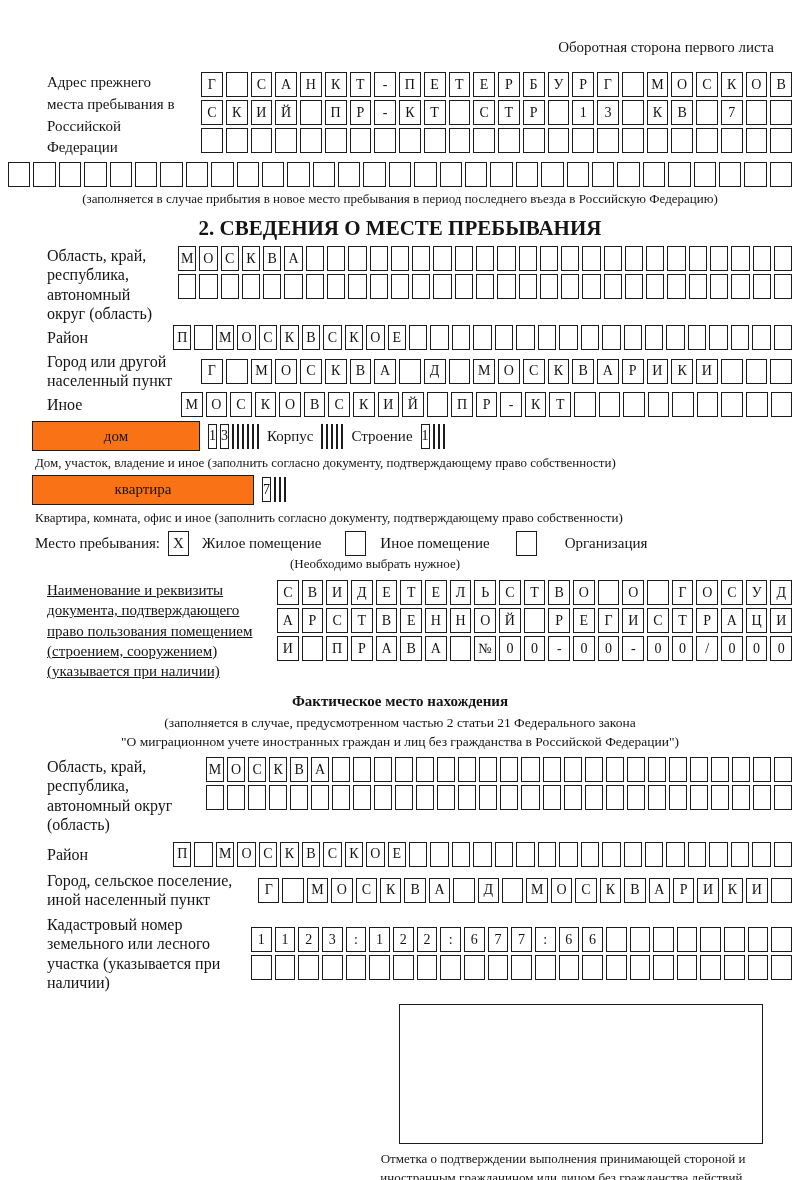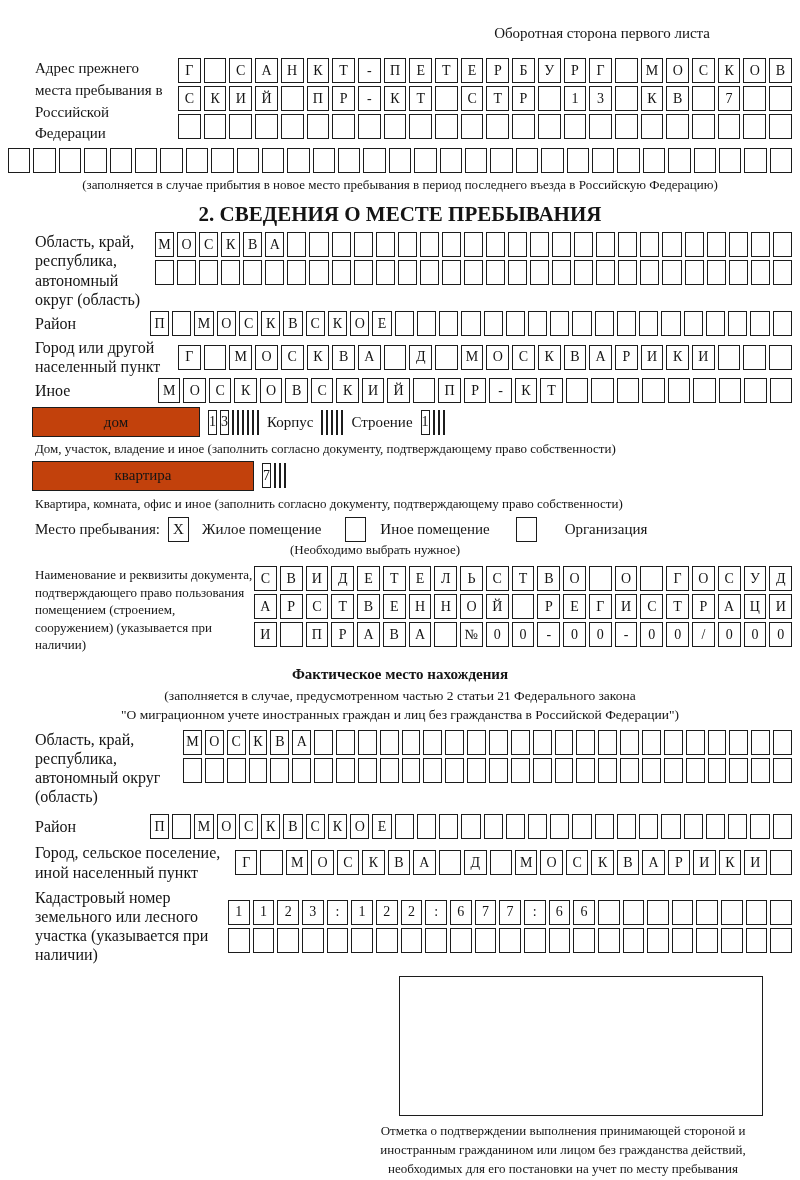--- a/index.html
+++ b/index.html
@@ -4,23 +4,23 @@
 <style>
   * { margin:0; padding:0; box-sizing:border-box; }
   html,body { background:#ffffff; }
   body {
     width:800px; height:1180px;
     font-family:"Liberation Serif", serif;
     color:#141414;
   }
   .page { position:relative; width:800px; height:1180px; overflow:hidden; background:#fff; }
 
-  .header-note { margin-top:25px; padding-right:90px; text-align:right; font-size:15px; }
-
-  .frow { display:flex; margin-left:35px; margin-right:8px; align-items:flex-start; }
+  .header-note { margin-top:39px; padding-right:26px; text-align:right; font-size:15px; }
+
+  .frow { display:flex; margin-left:47px; margin-right:8px; align-items:flex-start;gap:11px; }
   .frow.vcenter { align-items:center; }
   .label { font-size:16px; line-height:1.2; flex:0 0 auto; }
 
   .gcol { flex:1 1 auto; display:flex; flex-direction:column; gap:3px; min-width:0; }
   .grid { flex:1 1 auto; display:flex; gap:3px; min-width:0; }
   .grid.fixedw { flex:0 0 auto; }
   .cell {
     flex:1 0 0; height:25px; border:1.6px solid #1c1c1c;
     display:flex; align-items:center; justify-content:center;
     font-size:14px; line-height:1; overflow:hidden; background:#fff;
@@ -31,21 +31,21 @@
 
   .note { font-size:13px; line-height:1.25; }
   .note.center { text-align:center; margin-top:4px; }
   .sec-title { margin-top:9px; text-align:center; font-size:21px; font-weight:bold; }
 
   
   .hrow { display:flex; align-items:center; margin-left:32px; margin-right:8px; gap:8px; }
   .named-rect {
     border:1.6px solid #1c1c1c; height:30px;
     display:flex; align-items:center; justify-content:center;
-    font-size:15px; background:#c2410c;
+    font-size:15px; background:#f97316;
   }
   .inline-label { font-size:15px; white-space:nowrap; }
   .smallgrid { display:flex; gap:3px; }
   .smallgrid .cell { flex:0 0 22px; }
 
   
   .cbrow { display:flex; align-items:center; margin-left:35px; font-size:15px; }
   .cb {
     width:21px; height:25px; border:1.6px solid #1c1c1c; flex:0 0 auto;
     display:flex; align-items:center; justify-content:center; font-size:15px;
@@ -394,21 +394,21 @@
     <span class="cb" style="margin-left:8px;">X</span>
     <span style="margin-left:13px;">Жилое помещение</span>
     <span class="cb" style="margin-left:24px;"></span>
     <span style="margin-left:14px;">Иное помещение</span>
     <span class="cb" style="margin-left:26px;"></span>
     <span style="margin-left:28px;">Организация</span>
   </div>
   <div class="note" style="margin-top:0; width:560px; margin-left:95px; text-align:center;">(Необходимо выбрать нужное)</div>
 
   <div class="frow" style="margin-top:8px;">
-    <div class="label" style="width:219px; font-size:13px; line-height:1.35;">Наименование и реквизиты документа, подтверждающего право пользования помещением (строением, сооружением) (указывается при наличии)</div>
+    <div class="label" style="width:219px; font-size:15px; line-height:1.35;text-decoration:underline;">Наименование и реквизиты документа, подтверждающего право пользования помещением (строением, сооружением) (указывается при наличии)</div>
     <div class="gcol">
       <div class="grid">
           <span class="cell">С</span>
           <span class="cell">В</span>
           <span class="cell">И</span>
           <span class="cell">Д</span>
           <span class="cell">Е</span>
           <span class="cell">Т</span>
           <span class="cell">Е</span>
           <span class="cell">Л</span>

